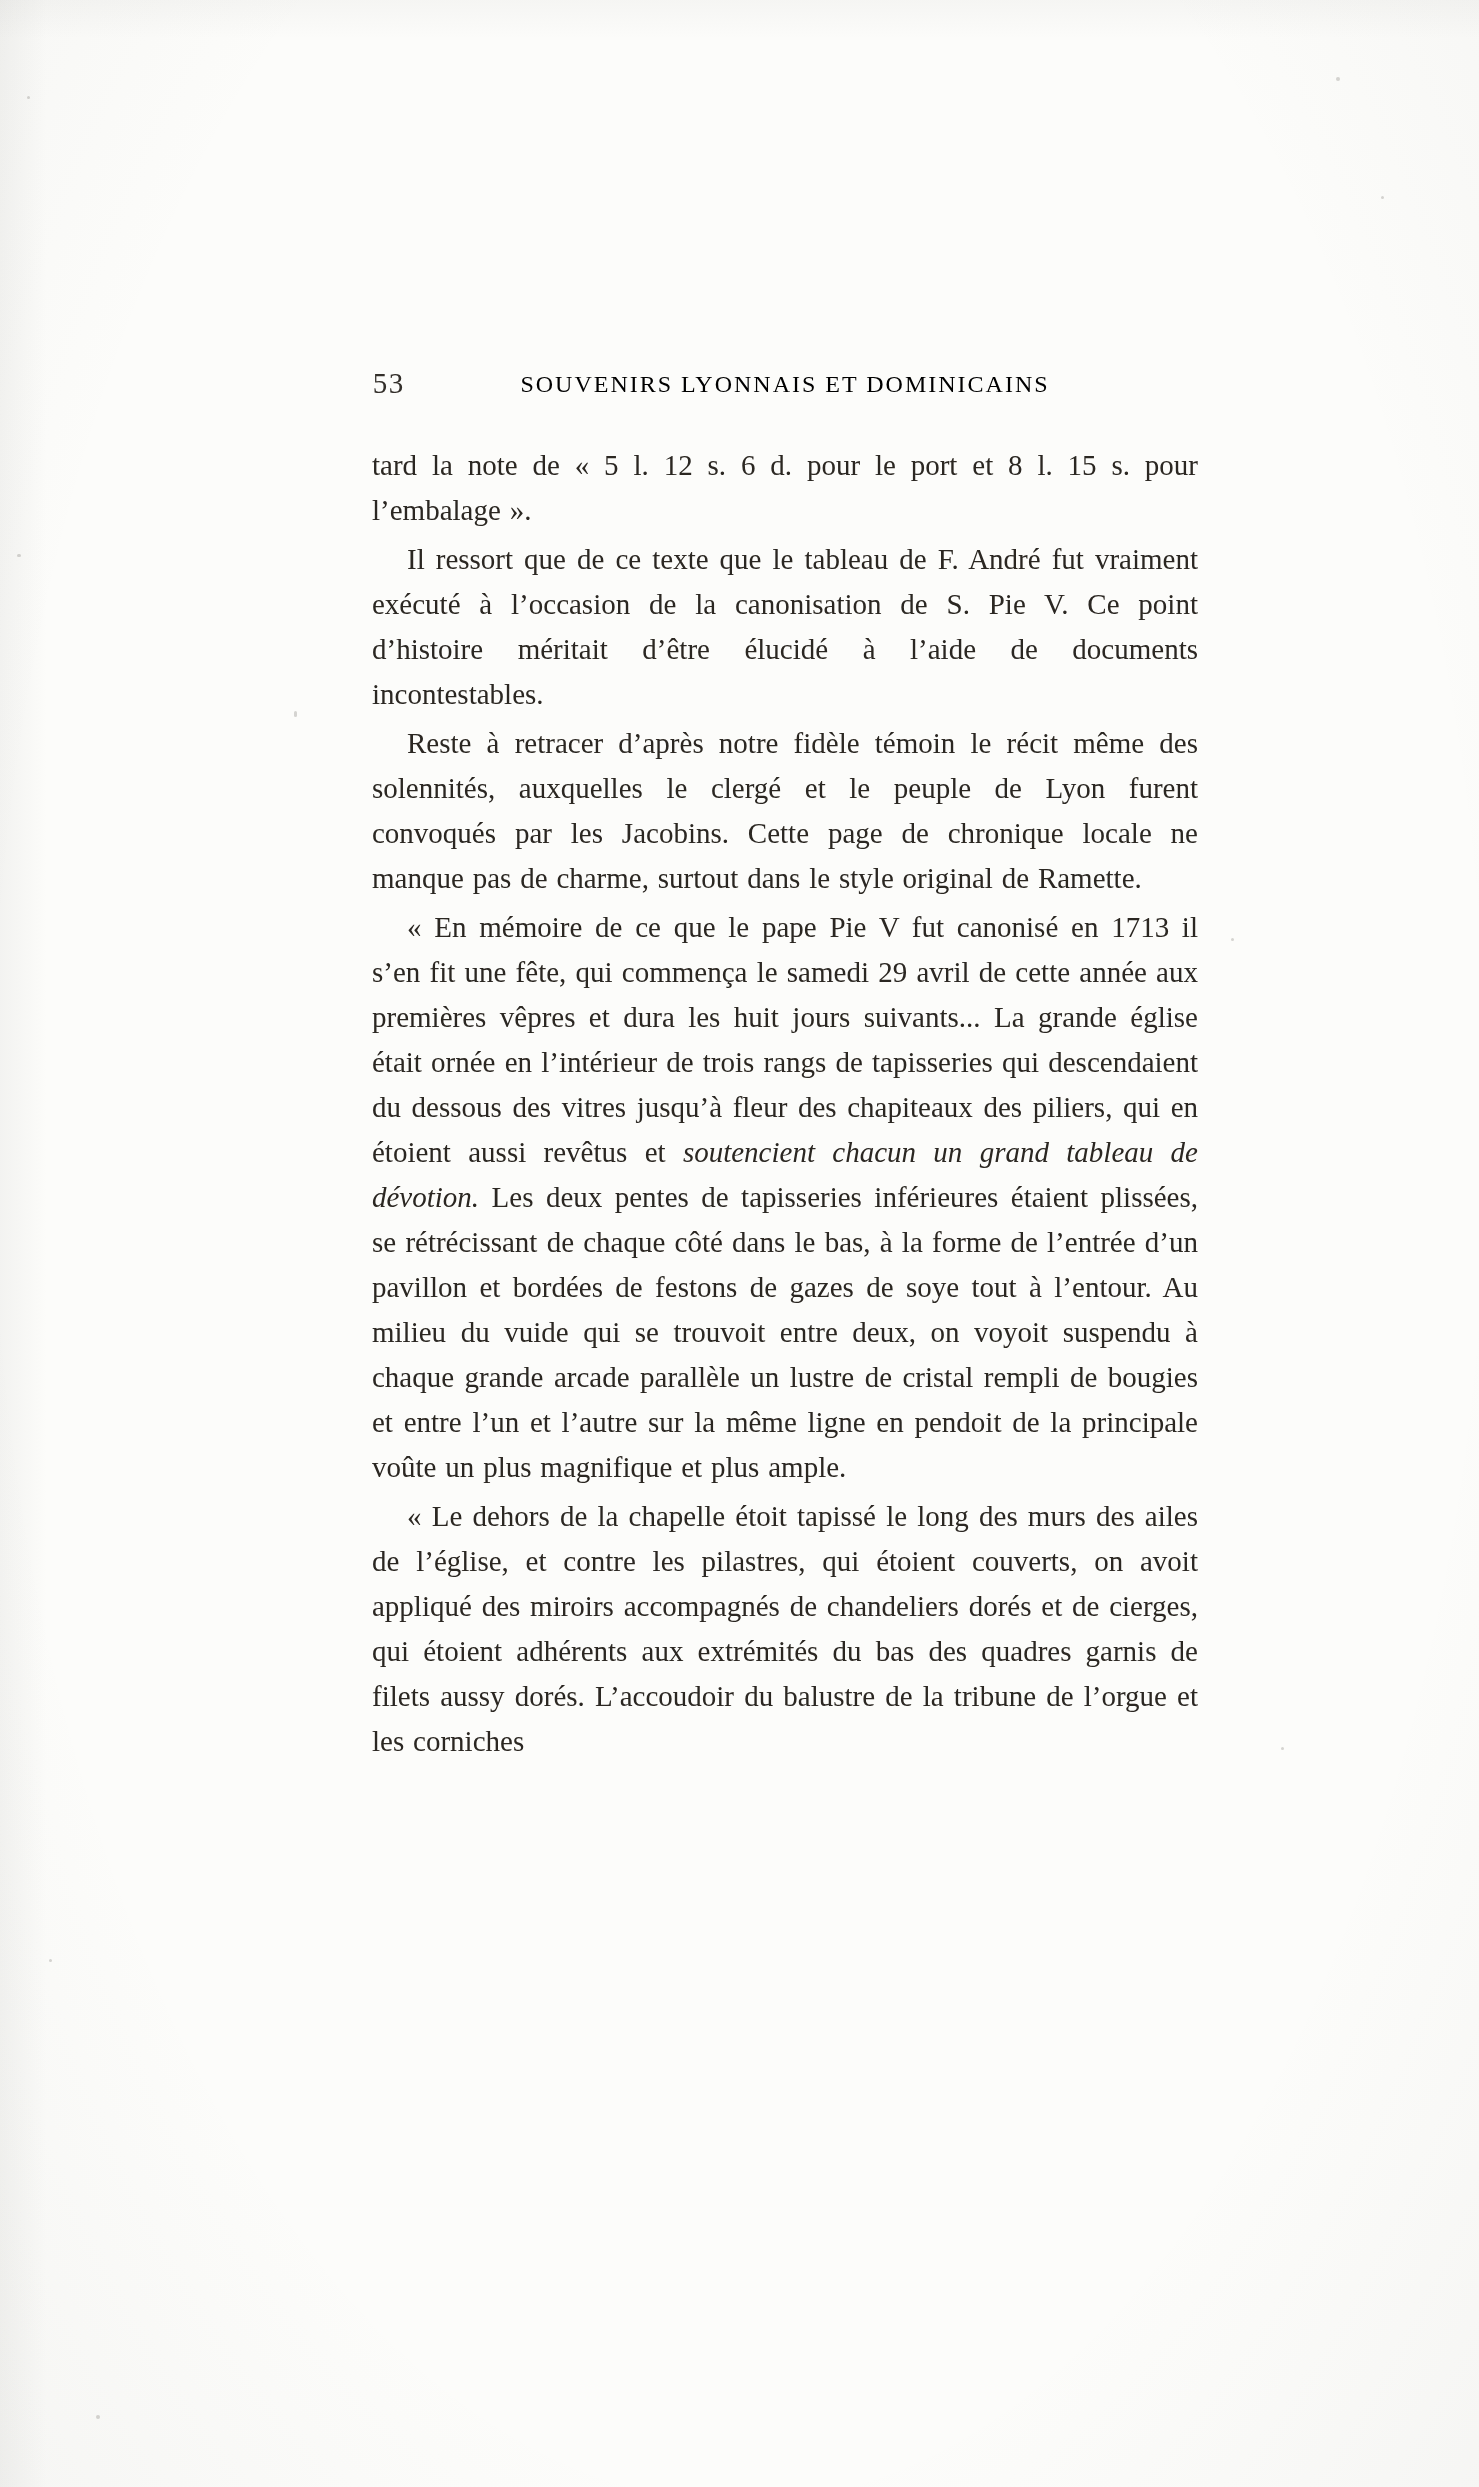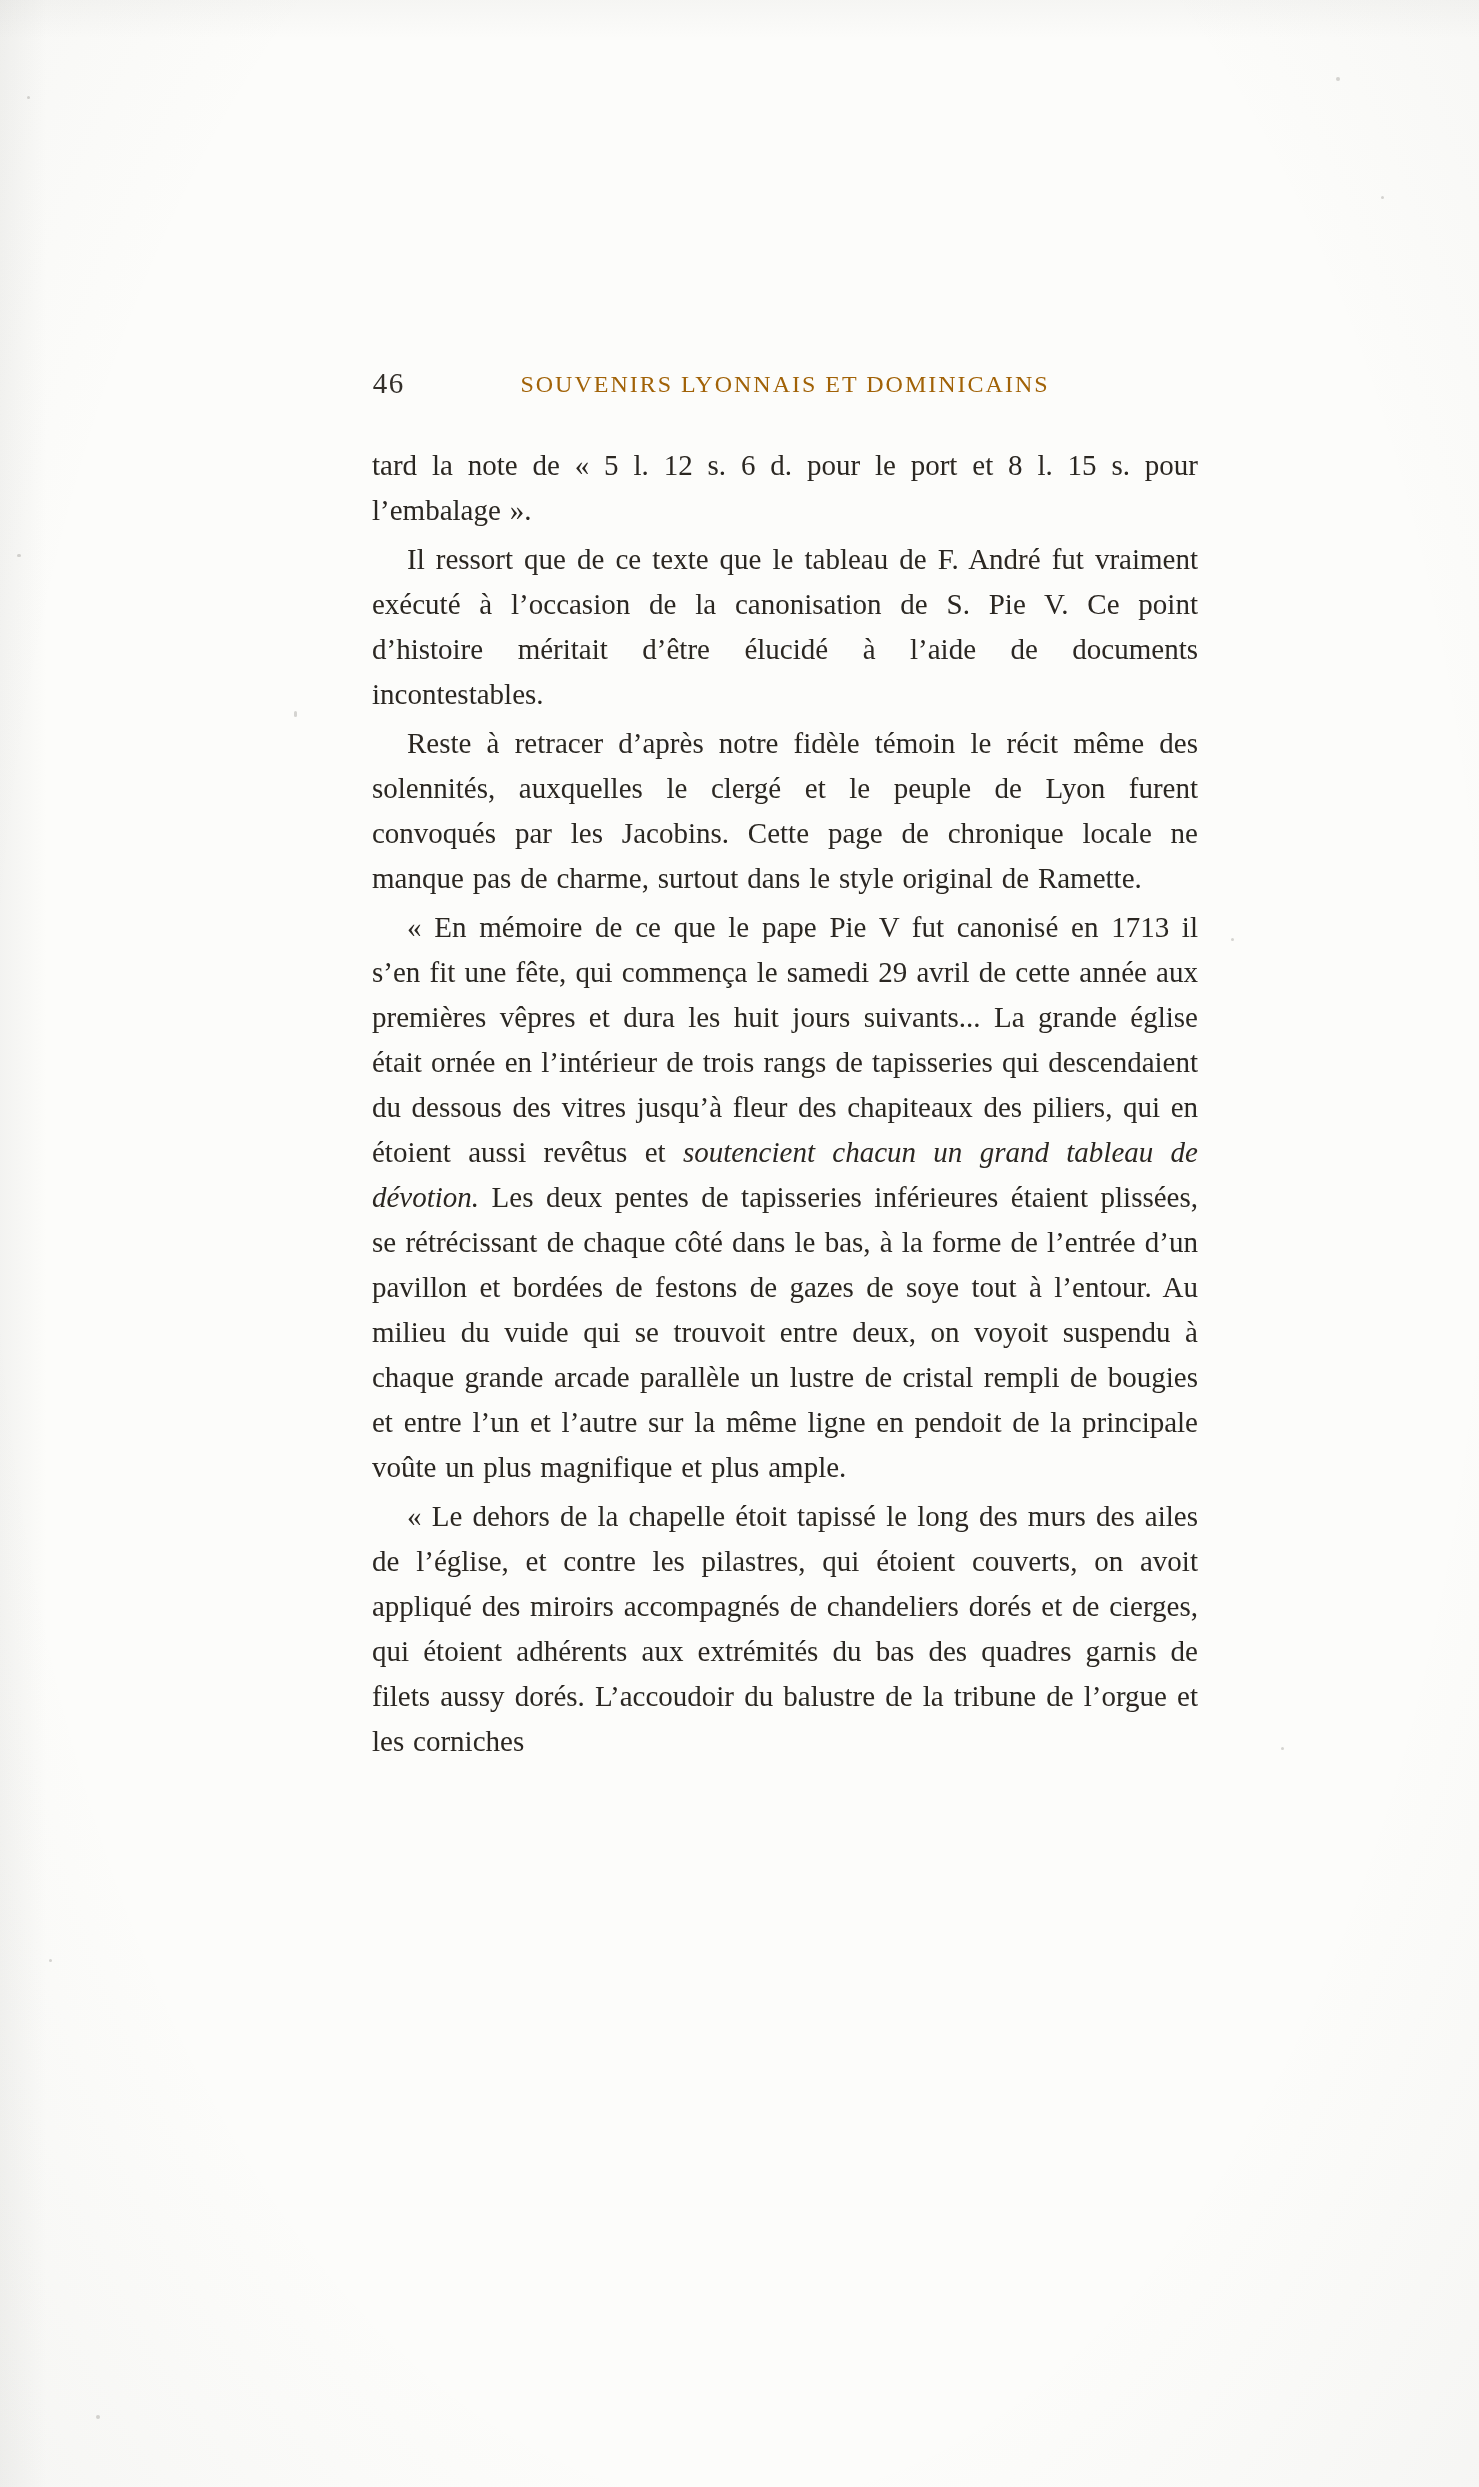--- a/index.html
+++ b/index.html
@@ -37,21 +37,21 @@
     position:absolute;left:4.7px;top:1.6px;
     font-size:29px;
     letter-spacing:1.6px;
     color:#332f2a;
   }
   .running-title{
     position:absolute;left:0;right:0;top:5.5px;
     text-align:center;
     font-size:24px;
     letter-spacing:2px;
-    color:#a16207;
+    color:#000000;
     white-space:nowrap;
   }
   .text-block{
     position:absolute;
     top:439px;left:368px;width:834px;
     font-size:29px;
     line-height:45px;
     text-align:justify;
     hyphens:auto;
     -webkit-hyphens:auto;
@@ -87,21 +87,21 @@
   <span class="speck" style="left:1381px;top:196px;width:3.2px;height:3.2px;"></span>
   <span class="speck" style="left:27px;top:96px;width:3.2px;height:3.2px;"></span>
   <span class="speck" style="left:17.4px;top:554px;width:3.2px;height:3.2px;"></span>
   <span class="speck" style="left:294px;top:711px;width:3.2px;height:5.5px;border-radius:1.6px;"></span>
   <span class="speck" style="left:1231px;top:938px;width:3.2px;height:3.2px;"></span>
   <span class="speck" style="left:49px;top:1959px;width:3.2px;height:3.2px;"></span>
   <span class="speck" style="left:96px;top:2415px;width:4px;height:4px;"></span>
   <span class="speck" style="left:1281px;top:1747px;width:3.2px;height:3.2px;"></span>
 
   <header class="page-header">
-    <span class="page-number">46</span>
+    <span class="page-number">53</span>
     <span class="running-title">SOUVENIRS LYONNAIS ET DOMINICAINS</span>
   </header>
 
   <main class="text-block" lang="fr">
       <p class="no-indent"><span>tard la note de « 5 l. 12 s. 6 d. pour le port et 8 l. 15 s. pour l’embalage ».</span></p>
       <p class="indent"><span>Il ressort que de ce texte que le tableau de F. André fut vraiment exécuté à l’occasion de la canonisation de S. Pie V. Ce point d’histoire méritait d’être élucidé à l’aide de documents incontestables.</span></p>
       <p class="indent"><span>Reste à retracer d’après notre fidèle témoin le récit même des solennités, auxquelles le clergé et le peuple de Lyon furent convoqués par les Jacobins. Cette page de chronique locale ne manque pas de charme, surtout dans le style original de Ramette.</span></p>
       <p class="indent"><span>« En mémoire de ce que le pape Pie V fut canonisé en 1713 il s’en fit une fête, qui commença le samedi 29 avril de cette année aux premières vêpres et dura les huit jours suivants... La grande église était ornée en l’intérieur de trois rangs de tapisseries qui descendaient du dessous des vitres jusqu’à fleur des chapiteaux des piliers, qui en étoient aussi revêtus et </span><span class="italic">soutencient chacun un grand tableau de dévotion.</span><span> Les deux pentes de tapisseries inférieures étaient plissées, se rétrécissant de chaque côté dans le bas, à la forme de l’entrée d’un pavillon et bordées de festons de gazes de soye tout à l’entour. Au milieu du vuide qui se trouvoit entre deux, on voyoit suspendu à chaque grande arcade parallèle un lustre de cristal rempli de bougies et entre l’un et l’autre sur la même ligne en pendoit de la principale voûte un plus magnifique et plus ample.</span></p>
       <p class="indent"><span>« Le dehors de la chapelle étoit tapissé le long des murs des ailes de l’église, et contre les pilastres, qui étoient couverts, on avoit appliqué des miroirs accompagnés de chandeliers dorés et de cierges, qui étoient adhérents aux extrémités du bas des quadres garnis de filets aussy dorés. L’accoudoir du balustre de la tribune de l’orgue et les corniches</span></p>
     </main>

